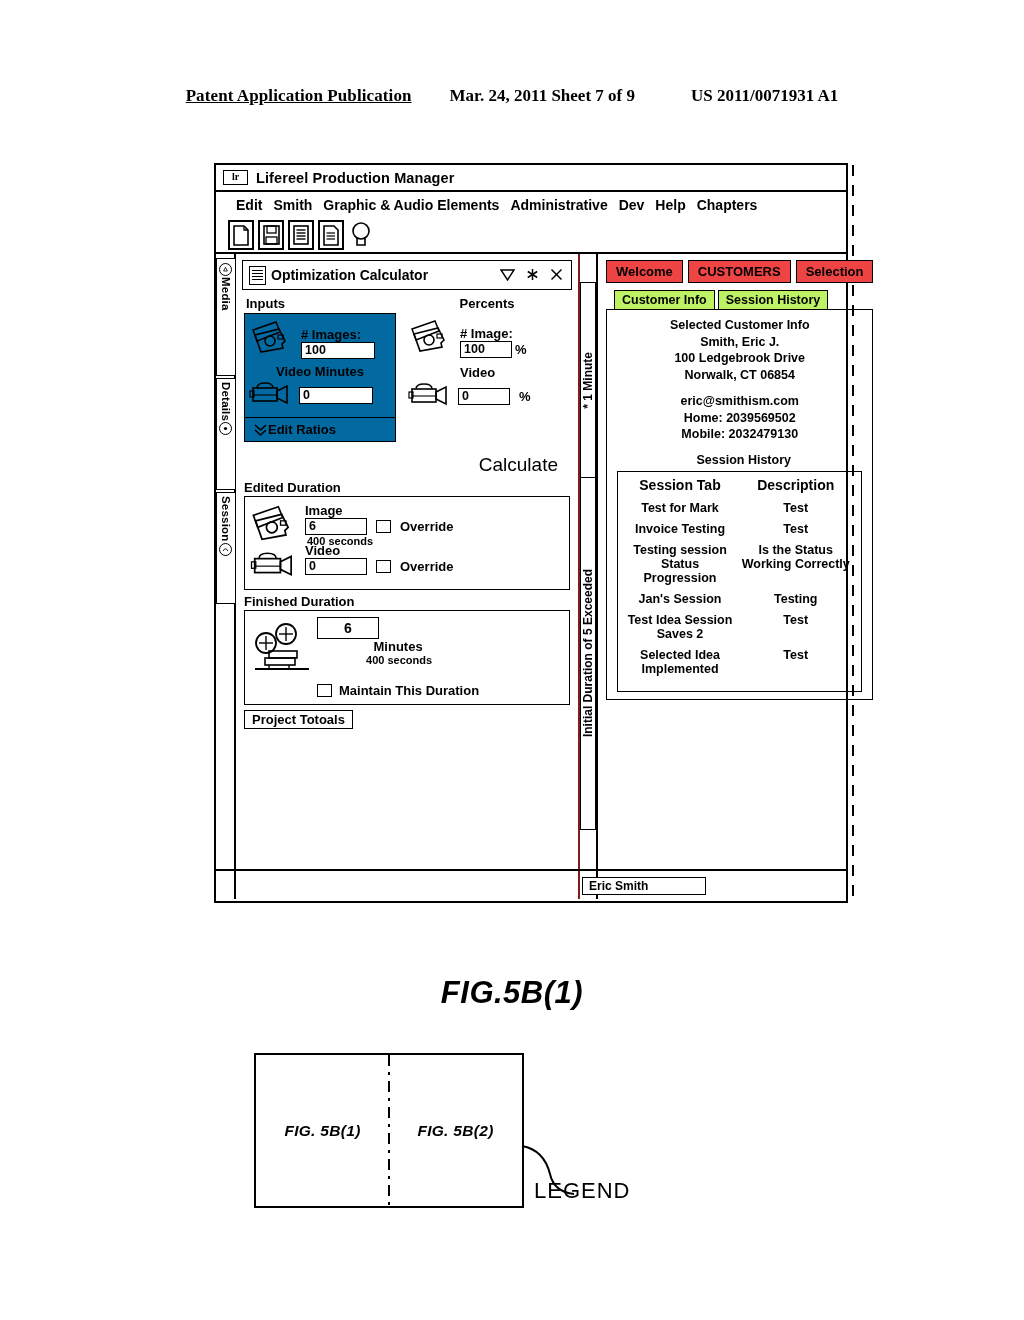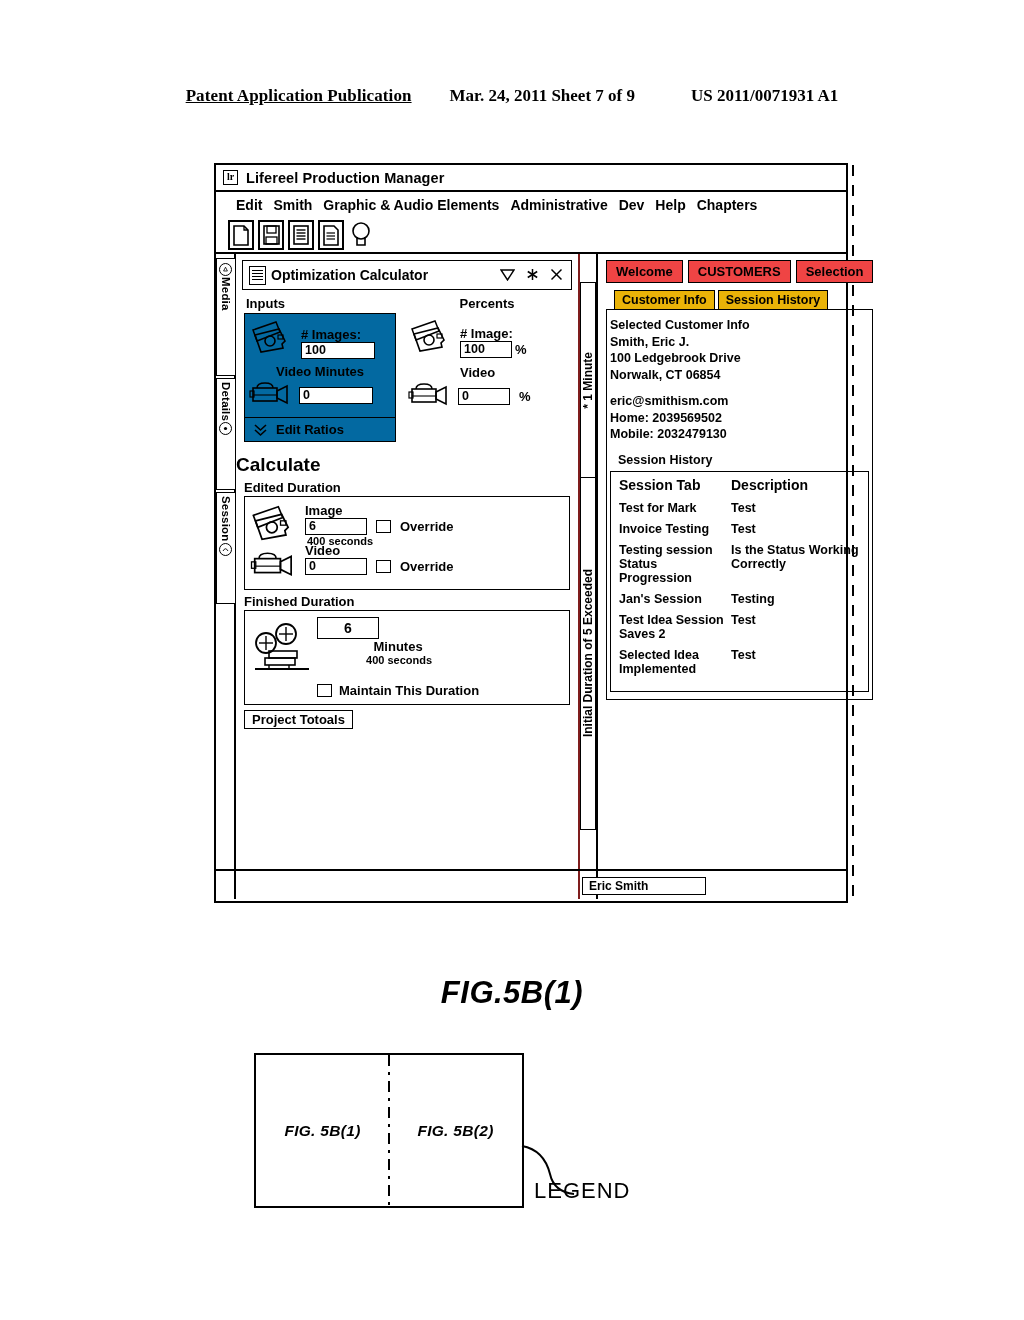--- a/index.html
+++ b/index.html
@@ -23,21 +23,21 @@
   
   .app-window{
     position:absolute;left:214px;top:163px;width:634px;height:740px;
     border:2px solid #000;background:#fff;box-sizing:border-box;
   }
   .titlebar{
     height:27px;border-bottom:2px solid #000;display:flex;align-items:center;
     padding-left:7px;box-sizing:border-box;
   }
   .lr-badge{
-    width:15px;height:15px;border:1.5px solid #000;box-sizing:border-box;
+    width:25px;height:15px;border:1.5px solid #000;box-sizing:border-box;
     font-size:10px;line-height:12px;text-align:center;font-weight:bold;
     font-family:"Liberation Serif", serif;margin-right:8px;
   }
   .title-text{font-size:14.5px;font-weight:600;letter-spacing:.1px;}
 
   .menubar{
     height:26px;display:flex;align-items:center;gap:11px;
     padding-left:20px;box-sizing:border-box;font-size:14px;font-weight:600;
   }
   .menubar span{white-space:nowrap;}
@@ -93,27 +93,27 @@
   .boxed{border:1.5px solid #000;box-sizing:border-box;background:#0369a1;}
   .field-row{display:flex;align-items:flex-end;gap:6px;padding:5px 4px;}
   .fld{
     border:1.5px solid #000;height:17px;box-sizing:border-box;font-size:12.5px;
     line-height:14px;padding:0 3px;background:#fff;font-weight:600;
   }
   .lbl{font-size:13px;font-weight:600;line-height:15px;}
   .pct{font-size:13px;font-weight:600;margin-left:3px;}
 
   .edit-ratios{
-    border-top:1.5px solid #000;display:flex;align-items:center;gap:8px;
+    border-top:1.5px solid #000;display:flex;align-items:center;
     padding:4px 8px;font-size:13px;font-weight:600;
   }
   .chev2{display:flex;flex-direction:column;line-height:6px;font-size:13px;}
 
   .calculate{
-    font-size:19px;font-weight:700;padding-right:6px;margin-top:12px;
+    text-align:right;font-size:19px;font-weight:400;padding-right:20px;margin-top:12px;
   }
 
   .dur-wrap{margin:4px 8px 0 8px;}
   .dur-title{font-size:13px;font-weight:600;margin-bottom:1px;}
   .dur-box{border:1.5px solid #000;padding:6px 6px 6px 4px;box-sizing:border-box;}
 
   .media-row{display:flex;align-items:center;gap:6px;}
   .sub-sec{font-size:11px;font-weight:600;margin-left:2px;}
   .chk{width:15px;height:13px;border:1.5px solid #000;box-sizing:border-box;background:#fff;display:inline-block;}
 
@@ -135,23 +135,23 @@
 
   
   .right-pane{flex:1;box-sizing:border-box;position:relative;padding:6px 4px 0 8px;}
   .tabrow{display:flex;align-items:flex-end;gap:5px;}
   .tab{
     border:1.5px solid #000;padding:3px 9px;font-size:13px;font-weight:600;background:#ef4444;
     box-sizing:border-box;white-space:nowrap;
   }
   .tab.active span{}
   .subtabrow{display:flex;gap:3px;margin:7px 0 0 8px;}
-  .subtab{border:1.5px solid #000;border-bottom:none;padding:2px 7px;font-size:12.5px;font-weight:600;background:#eab308;}
-
-  .info-box{border:1.5px solid #000;margin-top:0;padding:7px 3px;box-sizing:border-box;}
+  .subtab{border:1.5px solid #000;border-bottom:none;padding:2px 7px;font-size:12.5px;font-weight:600;background:#bef264;}
+
+  .info-box{border:1.5px solid #000;margin-top:0;padding:7px 10px;box-sizing:border-box;text-align:center;}
   .info-line{font-size:12.5px;font-weight:600;line-height:16.5px;white-space:nowrap;}
   .info-gap{height:10px;}
   .sh-title{font-size:12.5px;font-weight:600;margin:10px 0 4px 8px;}
   .sh-table{border:1.5px solid #000;padding:5px 8px 8px 8px;box-sizing:border-box;}
   .sh-head{display:flex;font-size:14px;font-weight:700;margin-bottom:8px;}
   .sh-row{display:flex;font-size:12.5px;font-weight:600;line-height:14px;margin-bottom:7px;}
   .c1{width:108px;padding-right:4px;}
   .c2{flex:1;}
 
   

